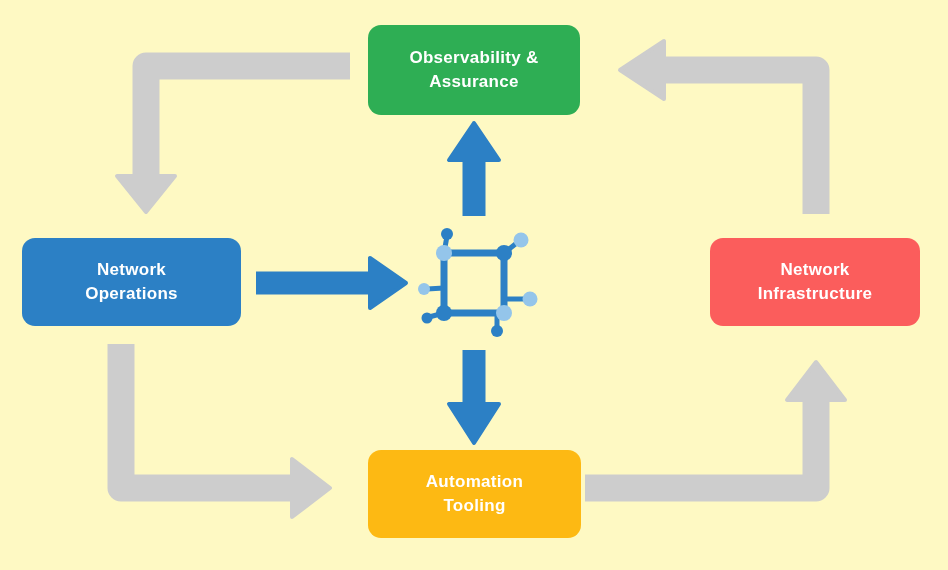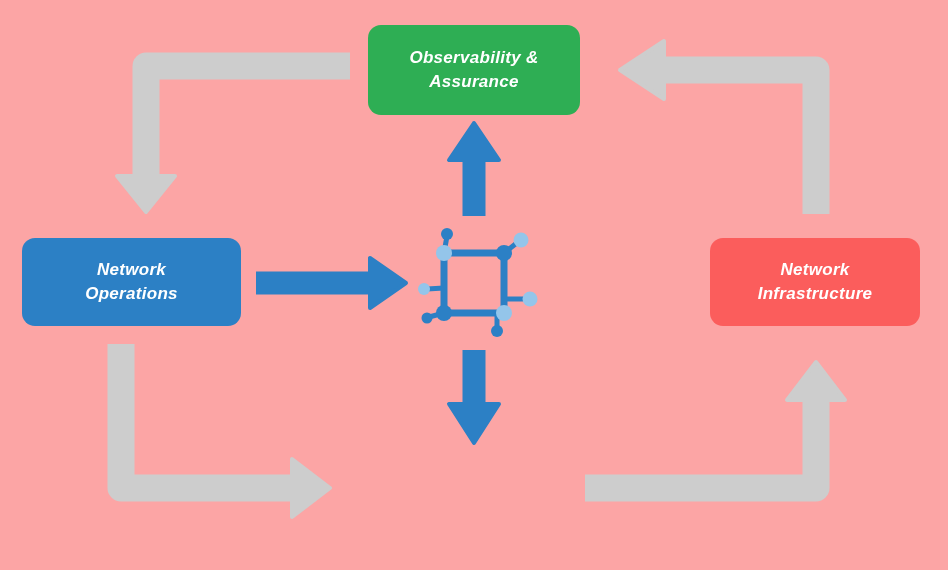--- a/index.html
+++ b/index.html
@@ -5,23 +5,22 @@
   html, body {
     margin: 0;
     padding: 0;
     background: #ffffff;
     font-family: "Liberation Sans", "DejaVu Sans", sans-serif;
   }
   .canvas {
     position: relative;
     width: 948px;
     height: 570px;
-    background: #fca5a5;
+    background: #fef9c3;
     overflow: hidden;
-    font-style: italic;
   }
   .arrows-layer {
     position: absolute;
     inset: 0;
     width: 948px;
     height: 570px;
   }
   .node {
     position: absolute;
     display: flex;
@@ -120,14 +119,18 @@
   <div class="node node-operations">
     <span class="node-label">Network
 Operations</span>
   </div>
 
   <div class="node node-infrastructure">
     <span class="node-label">Network
 Infrastructure</span>
   </div>
 
+  <div class="node node-automation">
+    <span class="node-label">Automation
+Tooling</span>
+  </div>
 
 </div>
 
 </body></html>

